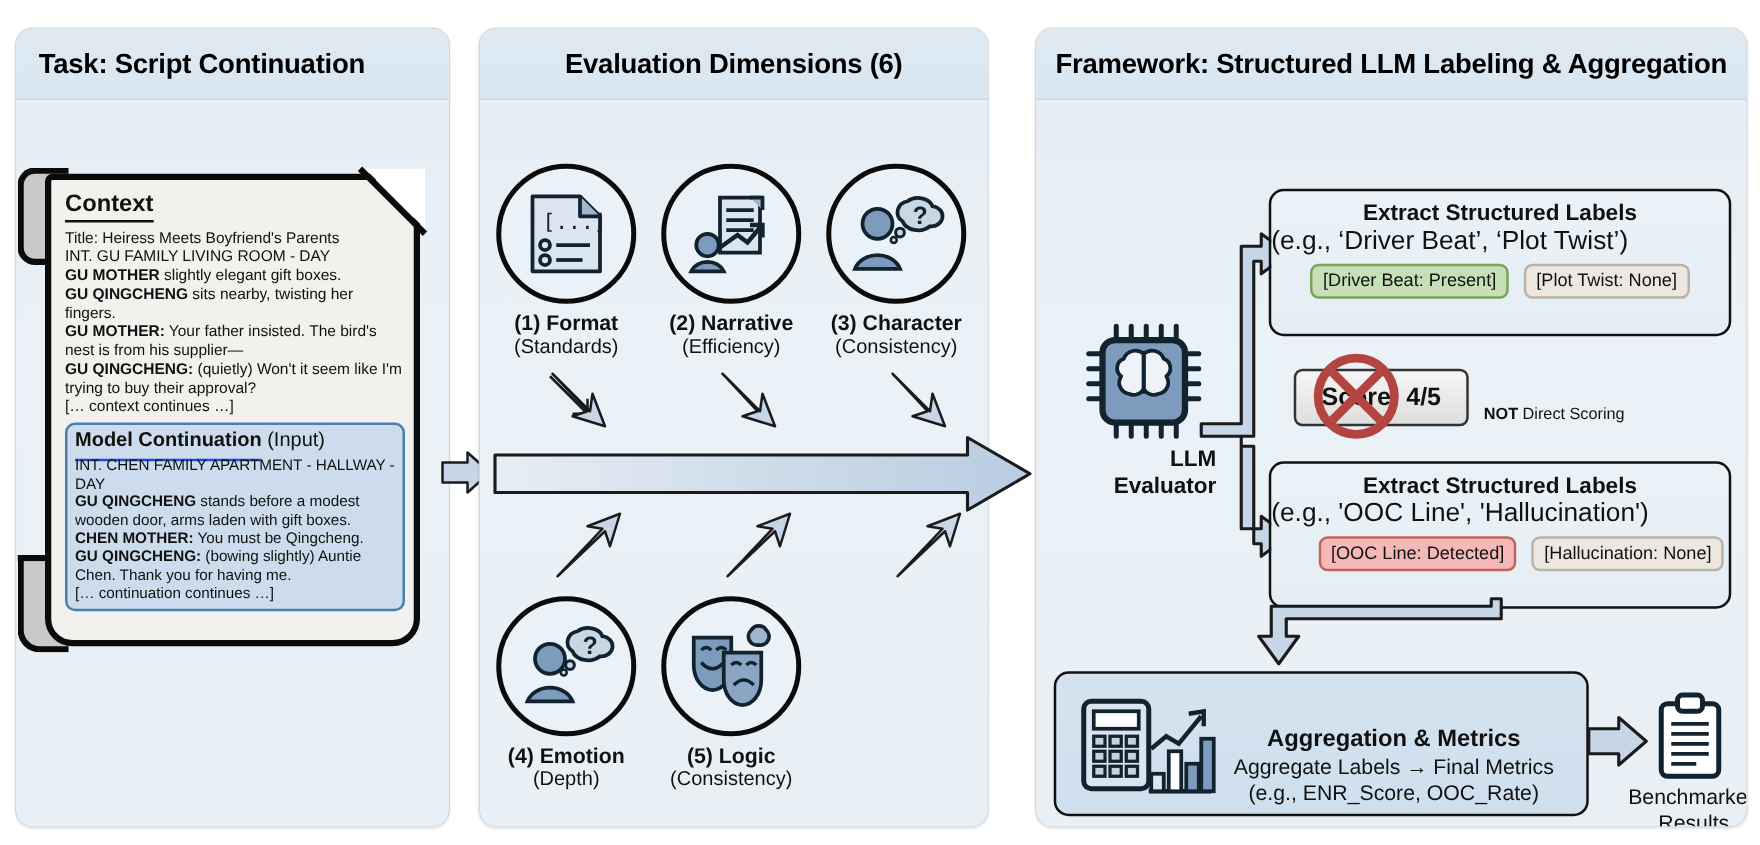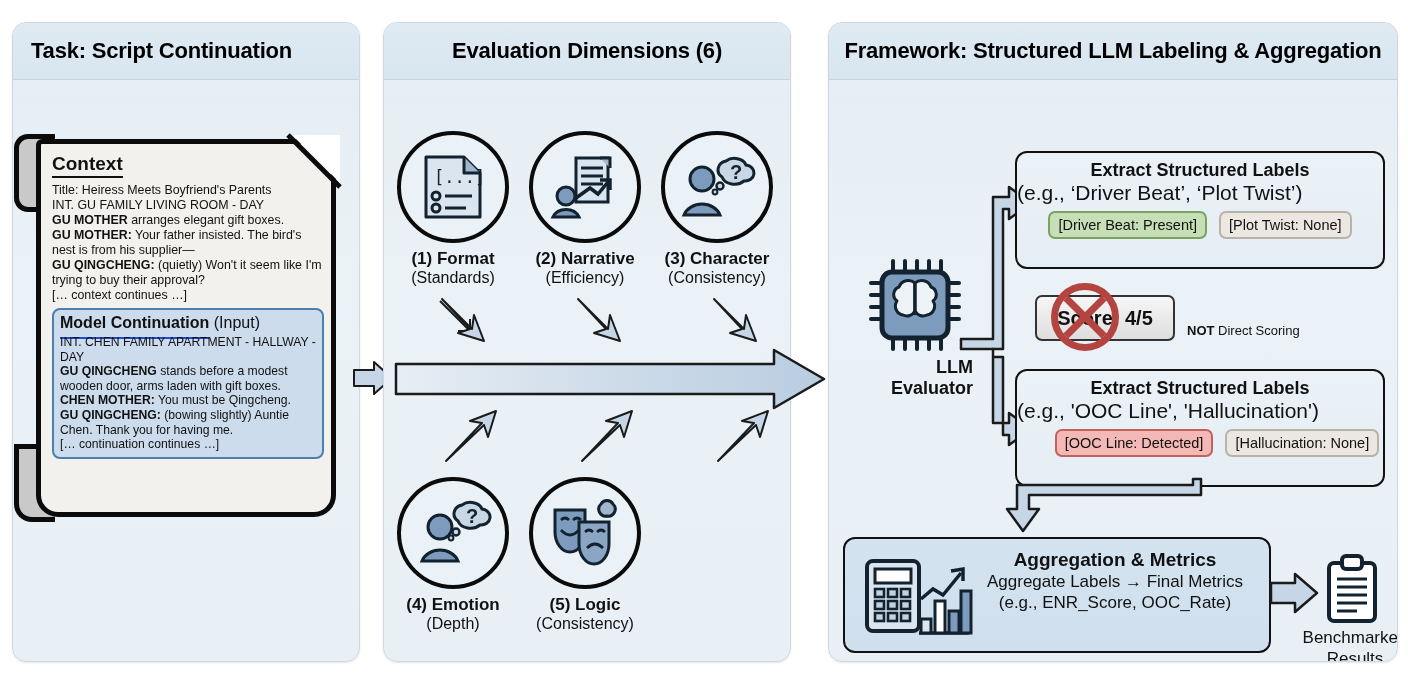--- a/index.html
+++ b/index.html
@@ -103,21 +103,22 @@
         <svg class="abs" style="right:-6px;top:-6px;" width="56" height="56" viewBox="0 0 56 56">
           <path d="M6,2 L54,50 L54,2 Z" fill="#ffffff"></path>
           <path d="M2,2 L54,54" fill="none" stroke="#0b0b0b" stroke-width="5"></path>
         </svg>
 
         <div class="doc-inner">
           <div class="ctx-title">Context</div>
           <div class="ctx-lines" id="ctx-lines">
               <div><span>Title: Heiress Meets Boyfriend's Parents</span></div>
               <div><span>INT. GU FAMILY LIVING ROOM - DAY</span></div>
-              <div><b>GU MOTHER</b><span> arranges elegant gift boxes.</span></div>
+              <div><b>GU MOTHER</b><span> slightly elegant gift boxes.</span></div>
+              <div><b>GU QINGCHENG</b><span> sits nearby, twisting her fingers.</span></div>
               <div><b>GU MOTHER:</b><span> Your father insisted. The bird's nest is from his supplier—</span></div>
               <div><b>GU QINGCHENG:</b><span> (quietly) Won't it seem like I'm trying to buy their approval?</span></div>
               <div><span>[… context continues …]</span></div>
             </div>
 
           <div class="cont-box">
             <div class="cont-head">
               <u>Model Continuation</u><span class="norm"> (Input)</span>
             </div>
             <div class="cont-lines" id="cont-lines">
@@ -349,21 +350,21 @@
               <rect x="38" y="56" width="9" height="8"></rect>
           </g>
           <line x1="56" y1="76" x2="106" y2="76" stroke="#12222e" stroke-width="3.5"></line>
           <rect x="58" y="62" width="10" height="14" fill="#dbe5ef" stroke="#12222e" stroke-width="3"></rect>
           <rect x="72" y="44" width="10" height="32" fill="#ffffff" stroke="#12222e" stroke-width="3"></rect>
           <rect x="86" y="54" width="10" height="22" fill="#7d9bbd" stroke="#12222e" stroke-width="3"></rect>
           <rect x="98" y="34" width="10" height="42" fill="#7d9bbd" stroke="#12222e" stroke-width="3"></rect>
           <path d="M58,42 L70,32 L80,38 L98,16" fill="none" stroke="#12222e" stroke-width="3.5"></path>
           <path d="M88,14 L100,12 L100,24" fill="none" stroke="#12222e" stroke-width="3.5"></path>
         </svg>
-        <div style="margin-left:116px;padding-top:10px;">
+        <div style="margin-left:116px;padding-top:10px;margin-top:32px;">
           <div class="agg-t1">Aggregation &amp; Metrics</div>
           <div class="agg-t2">Aggregate Labels → Final Metrics</div>
           <div class="agg-t2">(e.g., ENR_Score, OOC_Rate)</div>
         </div>
       </div>
 
       <svg class="abs" style="left:440px;top:492px;" width="50" height="44">
         <path d="M2,12 L26,12 L26,3 L48,22 L26,41 L26,32 L2,32 Z" fill="#c6d6e6" stroke="#1b1b1b" stroke-width="2.5" stroke-linejoin="round"></path>
       </svg>
 

